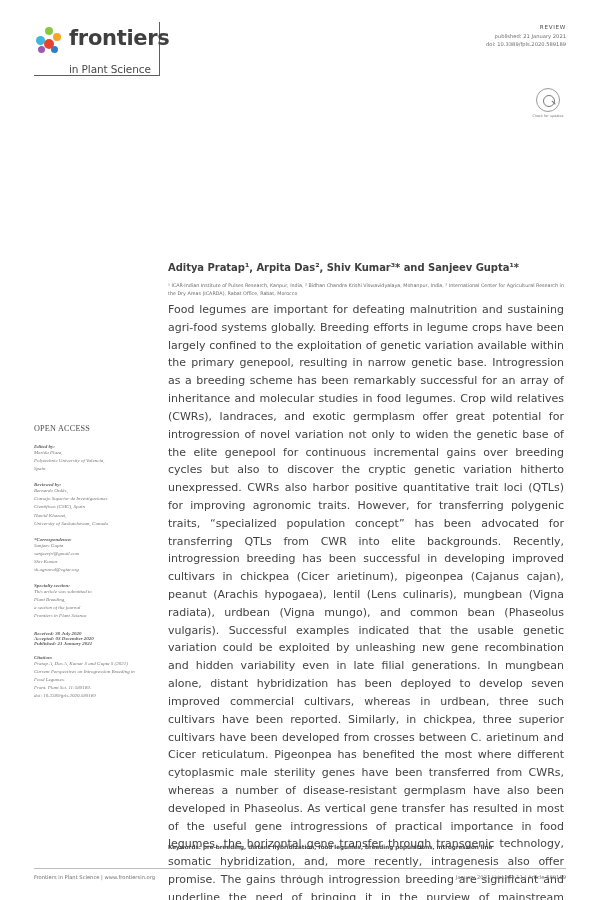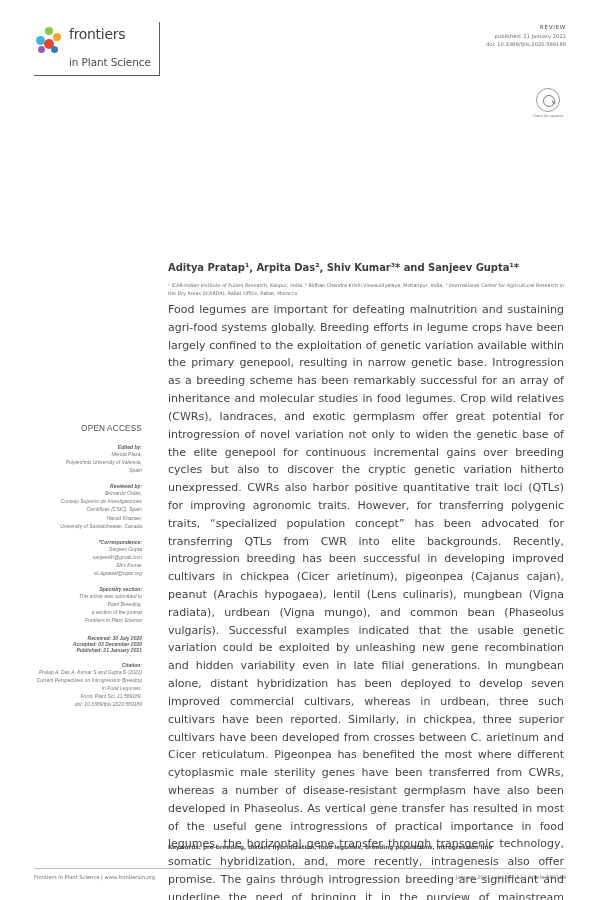--- a/index.html
+++ b/index.html
@@ -50,22 +50,22 @@
     flex: 0 0 auto;
   }
   .dot { position: absolute; border-radius: 50%; }
   .brand-text {
     margin-left: 5px;
     line-height: 1.05;
     padding-top: 1px;
   }
   .brand-text .t1 {
     font-family: "DejaVu Sans", sans-serif;
-    font-size: 14px;
-    font-weight: 400;
+    font-size: 21px;
+    font-weight: 700;
     color: #3f3f3f;
     letter-spacing: -0.3px;
   }
   .brand-text .t2 {
     font-family: "DejaVu Sans", sans-serif;
     font-size: 10.5px;
     font-weight: 400;
     color: #4a4a4a;
     letter-spacing: -0.1px;
     margin-top: 15px;
@@ -193,22 +193,22 @@
     color: #434343;
     line-height: 1.5;
   }
 
   
   .sidebar {
     position: absolute;
     left: 34px;
     top: 424px;
     width: 108px;
-    text-align: right;
-    font-family: Liberation Sans, sans-serif;
+    text-align: left;
+    font-family: Liberation Serif, serif;
     color: #6d6d6d;
   }
   .oa {
     font-size: 8.2px;
     font-weight: 400;
     color: #4d4d4d;
     letter-spacing: 0.2px;
     margin-bottom: 11px;
   }
   .sb-h {

